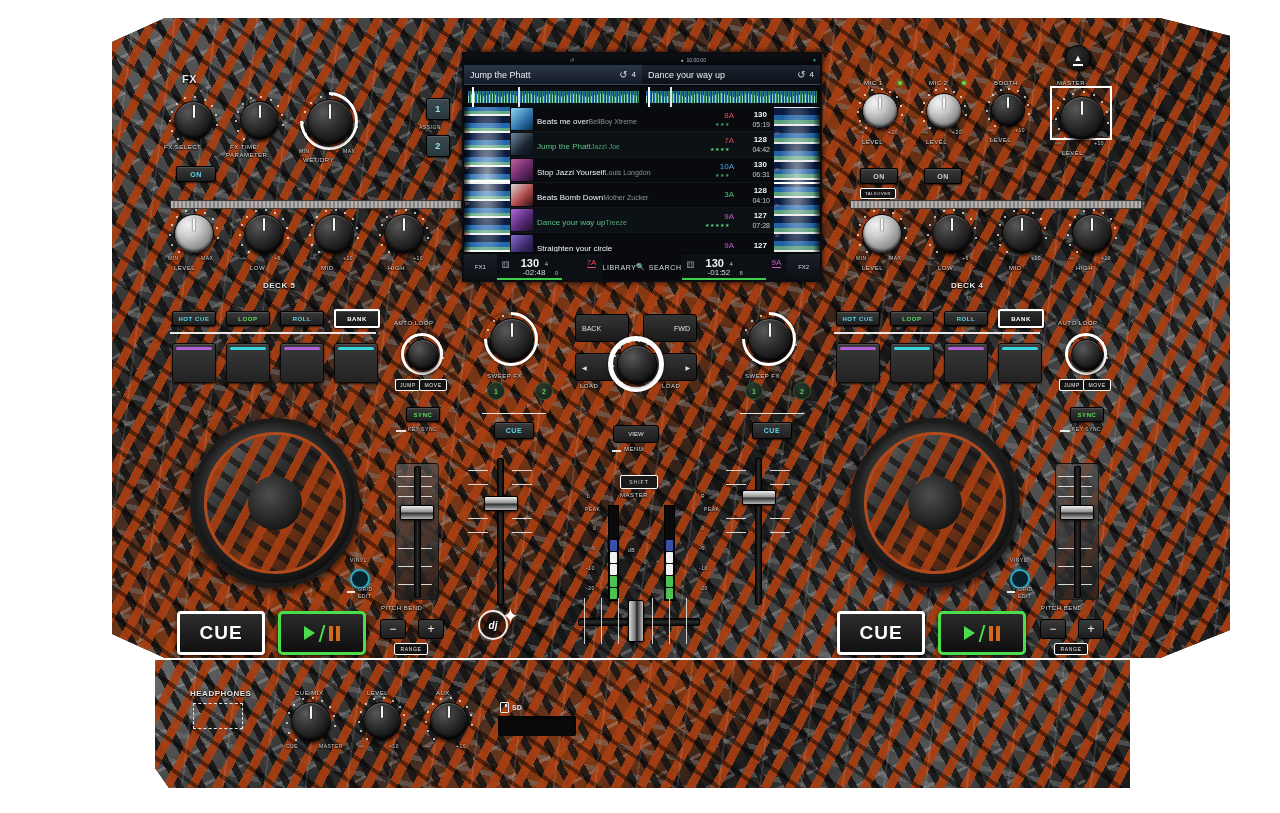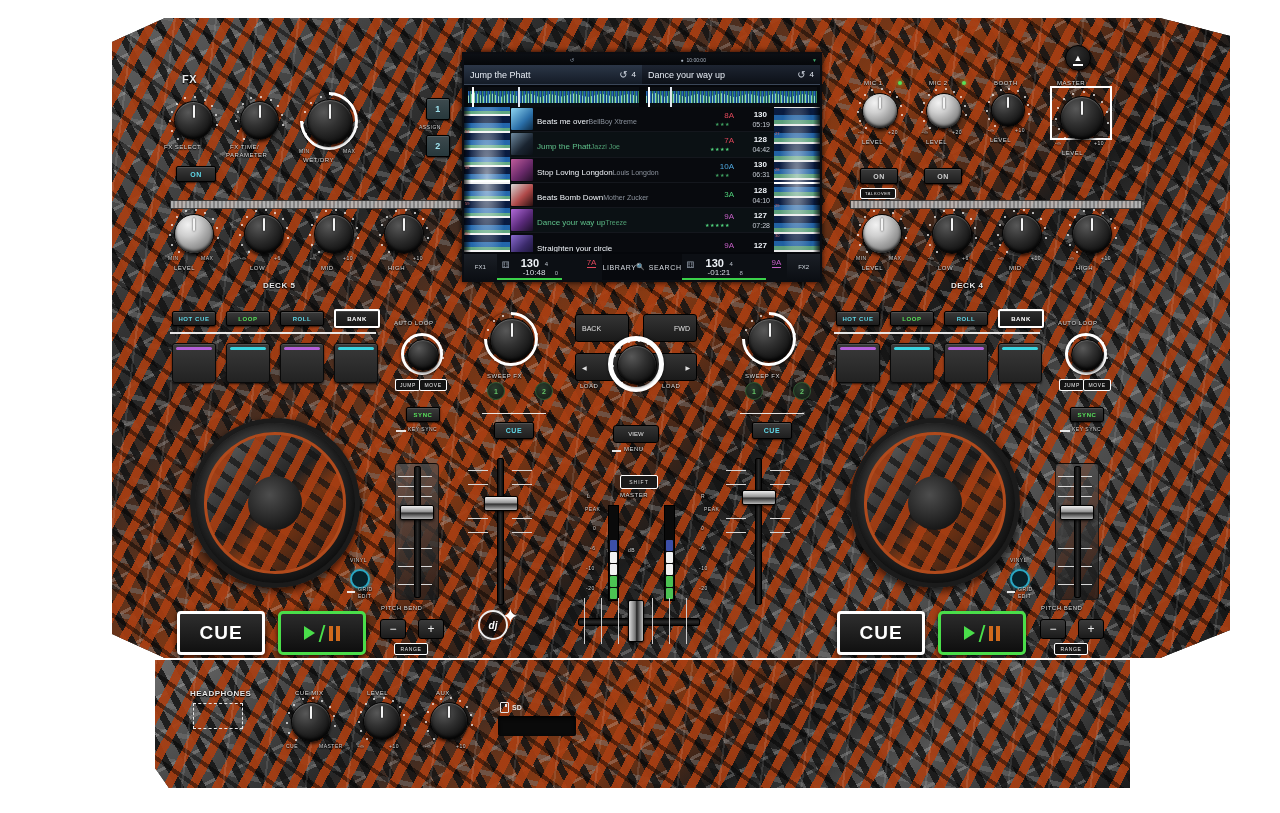--- a/index.html
+++ b/index.html
@@ -904,21 +904,21 @@
             <span class="rt" style="display:block;color:#e0475a">7A</span>
             <span class="stars" style="display:block;color:#4fd07a">★★★★</span>
           </span>
           <span style="width:36px;text-align:right;padding-right:4px;">
             <span class="rt" style="display:block;color:#eef2f7;font-weight:bold;width:auto;">128</span>
             <span class="rb" style="display:block;width:auto;padding-right:0;">04:42</span>
           </span>
         </div>
         <div class="trow">
           <span class="art" style="background:linear-gradient(135deg,#c05c9c,#6a2a6a 55%,#221028)"></span>
-          <span class="meta"><span class="tt" style="color:#eef2f7">Stop Loving Longdon</span><span class="ta" style="color:#8b929c">Louis Longdon</span></span>
+          <span class="meta"><span class="tt" style="color:#eef2f7">Stop Jazzi Yourself</span><span class="ta" style="color:#8b929c">Louis Longdon</span></span>
           <span class="col2">
             <span class="rt" style="display:block;color:#4fa8e0">10A</span>
             <span class="stars" style="display:block;color:#3f9e5f">★★★</span>
           </span>
           <span style="width:36px;text-align:right;padding-right:4px;">
             <span class="rt" style="display:block;color:#eef2f7;font-weight:bold;width:auto;">130</span>
             <span class="rb" style="display:block;width:auto;padding-right:0;">06:31</span>
           </span>
         </div>
         <div class="trow">
@@ -959,37 +959,37 @@
         </div>
       </div>
 
     <div class="botbar">
       <div class="bb-fx">FX1</div>
       <div class="bb-deck">
         <span style="position:absolute;left:5px;top:6px;color:#8d96a3;font-size:9px;">⚅</span>
         <span style="position:absolute;left:24px;top:3px;font-size:11px;color:#eef2f7;font-weight:bold;">130</span>
         <span style="position:absolute;left:48px;top:7px;font-size:6px;color:#b9c0c9;">4</span>
         <span style="position:absolute;right:6px;top:4px;font-size:8px;color:#e0475a;border-bottom:1px solid #e0475a;">7A</span>
-        <span style="position:absolute;left:26px;top:14px;font-size:8px;color:#d8dde4;">-10:48</span>
+        <span style="position:absolute;left:26px;top:14px;font-size:8px;color:#d8dde4;">-02:48</span>
         <span style="position:absolute;left:58px;top:16px;font-size:6px;color:#aeb5be;">0</span>
         <span class="prog" id="prog-left" style="width: 62%;"></span>
       </div>
       <div class="bb-mid">
         <span>LIBRARY</span>
         <span style="display:inline-flex;align-items:center;gap:3px;">
           <span style="font-size:7px;">🔍</span>
           <span>SEARCH</span>
         </span>
       </div>
       <div class="bb-deck">
         <span style="position:absolute;left:5px;top:6px;color:#8d96a3;font-size:9px;">⚅</span>
         <span style="position:absolute;left:24px;top:3px;font-size:11px;color:#eef2f7;font-weight:bold;">130</span>
         <span style="position:absolute;left:48px;top:7px;font-size:6px;color:#b9c0c9;">4</span>
         <span style="position:absolute;right:6px;top:4px;font-size:8px;color:#c75fc7;border-bottom:1px solid #c75fc7;">9A</span>
-        <span style="position:absolute;left:26px;top:14px;font-size:8px;color:#d8dde4;">-01:21</span>
+        <span style="position:absolute;left:26px;top:14px;font-size:8px;color:#d8dde4;">-01:52</span>
         <span style="position:absolute;left:58px;top:16px;font-size:6px;color:#aeb5be;">8</span>
         <span class="prog" id="prog-right" style="width: 80%;"></span>
       </div>
       <div class="bb-fx">FX2</div>
     </div>
   </div>
 
   <div id="body-bottom" class="skin">
     <div class="inner">
       <div class="lbl md" style="left:35px;top:30px;">HEADPHONES</div>

